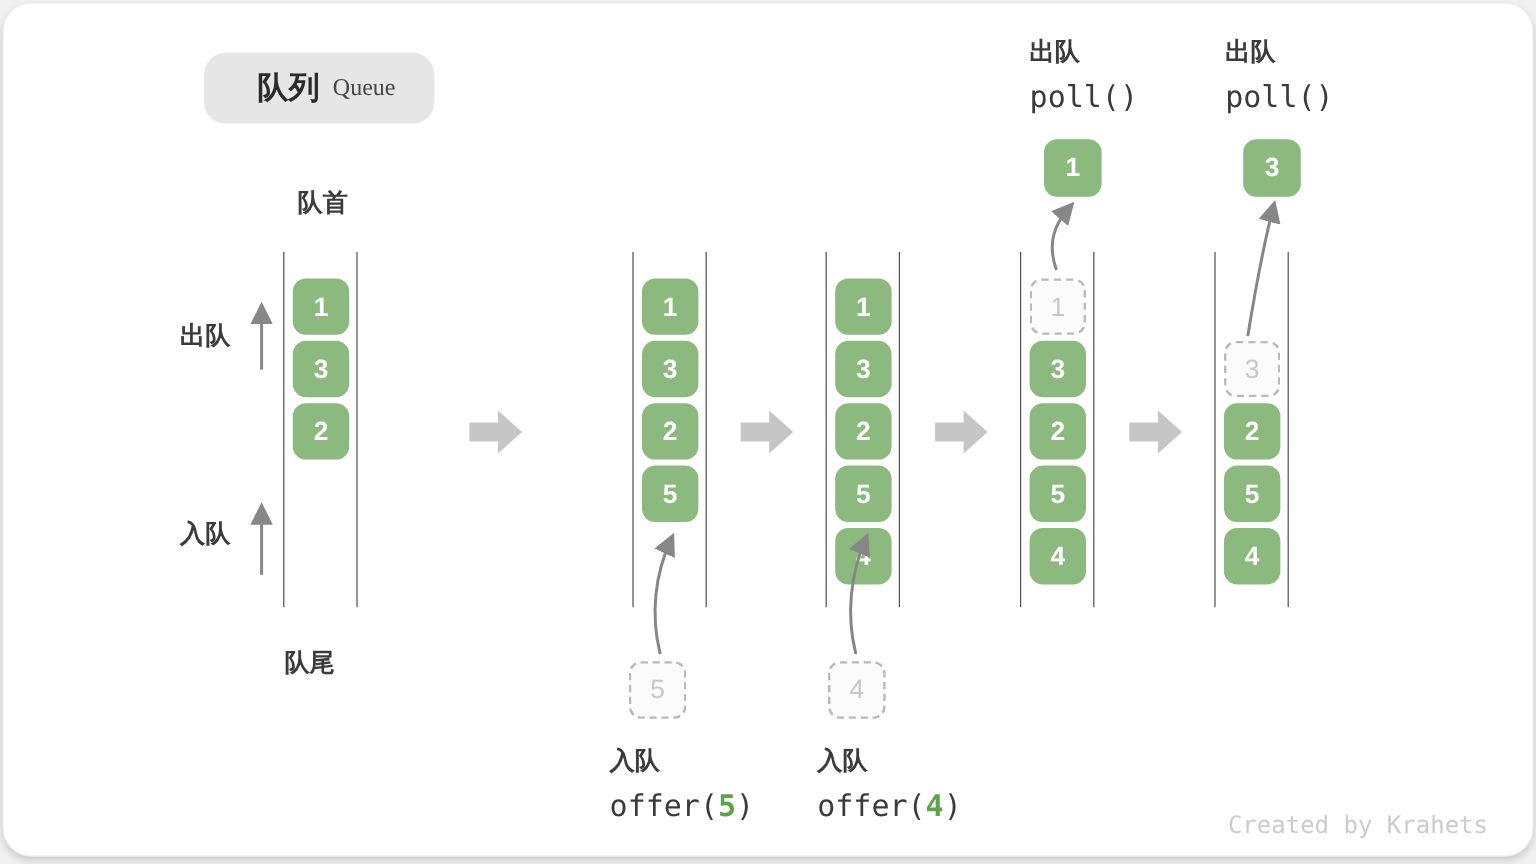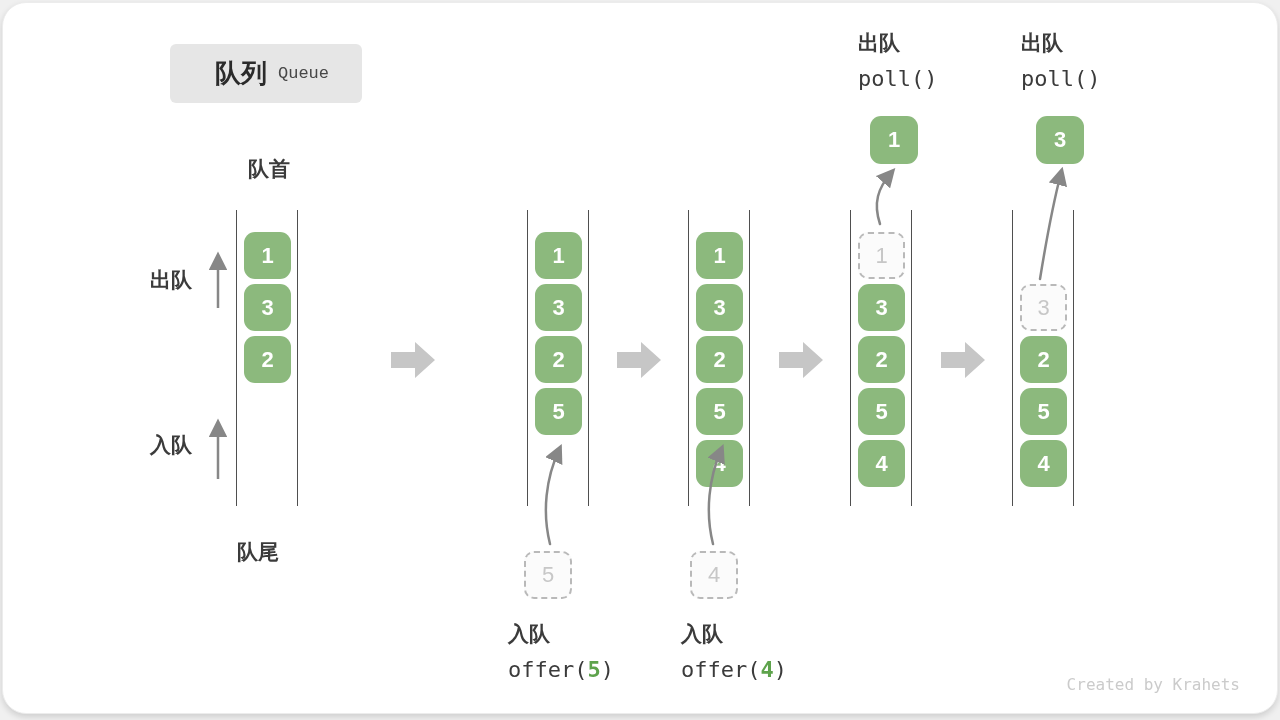--- a/index.html
+++ b/index.html
@@ -7,25 +7,25 @@
   #canvas { position: relative; width: 1280px; height: 720px; overflow: hidden; }
   .card {
     position: absolute; left: 2px; top: 2px; width: 1276px; height: 712px;
     background: #ffffff; border-radius: 24px;
     border: 1px solid #ececec;
     box-shadow: 0 3px 6px rgba(0,0,0,0.14);
   }
   
   .title-badge {
     position: absolute; left: 170px; top: 44px; width: 192px; height: 59px;
-    background: #e6e6e6; border-radius: 6px;
+    background: #e6e6e6; border-radius: 18px;
     display: flex; align-items: center; justify-content: center; gap: 11px; padding-left: 12px;
   }
   .title-zh { font-size: 26px; font-weight: bold; color: #2b2b2b; }
-  .title-en { font-family: Liberation Mono, monospace; font-size: 17px; color: #474747; }
+  .title-en { font-family: Liberation Serif, serif; font-size: 20px; color: #474747; }
   
   .zh-label { position: absolute; font-size: 21px; font-weight: bold; color: #3b3b3b; }
   .lbl-front { left: 238px; top: 155px; width: 62px; text-align: center; }
   .lbl-rear  { left: 237px; top: 538px; width: 62px; text-align: left; }
   .lbl-deq-side { left: 150px; top: 266px; }
   .lbl-enq-side { left: 150px; top: 431px; }
   
   .queue {
     position: absolute; top: 210px; width: 62px; height: 296px;
     border-left: 1.5px solid #4f4f4f; border-right: 1.5px solid #4f4f4f;
@@ -51,37 +51,37 @@
   .free-box.solid { background: #8cb97d; border-radius: 11px; color: #fff; font-weight: bold; }
   .pending-5 { left: 524px; top: 551px; }
   .pending-4 { left: 690px; top: 551px; }
   .popped-1  { left: 870px; top: 116px; }
   .popped-3  { left: 1036px; top: 116px; }
   
   .op-note { position: absolute; }
   .op-note .op-title { font-size: 21px; font-weight: bold; color: #3b3b3b; margin-bottom: 9px; }
   .op-note .op-code {
     font-family: "DejaVu Sans Mono", "Liberation Mono", monospace;
-    font-size: 22px; color: #3b3b3b;
+    font-size: 25px; color: #3b3b3b;
   }
   .op-code .arg { color: #5ea34c; font-weight: bold; }
   .note-offer5 { left: 508px; top: 620px; }
   .note-offer4 { left: 681px; top: 620px; }
   .note-poll1  { left: 858px; top: 29px; }
   .note-poll3  { left: 1021px; top: 29px; }
   
   .stage-arrow { position: absolute; top: 342px; width: 44px; height: 36px; }
   .sa1 { left: 391px; } .sa2 { left: 617px; } .sa3 { left: 779px; } .sa4 { left: 941px; }
   
   #arrow-overlay { position: absolute; left: 0; top: 0; width: 1280px; height: 720px; pointer-events: none; }
   
   .watermark {
     position: absolute; right: 40px; top: 675px;
     font-family: "DejaVu Sans Mono", "Liberation Mono", monospace;
-    font-size: 16px; color: #cbcbcb;
+    font-size: 20px; color: #cbcbcb;
   }
 </style>
 </head>
 <body>
 
 <div id="canvas">
   <div class="card"></div>
 
   <div class="title-badge">
     <span class="title-zh">队列</span>

